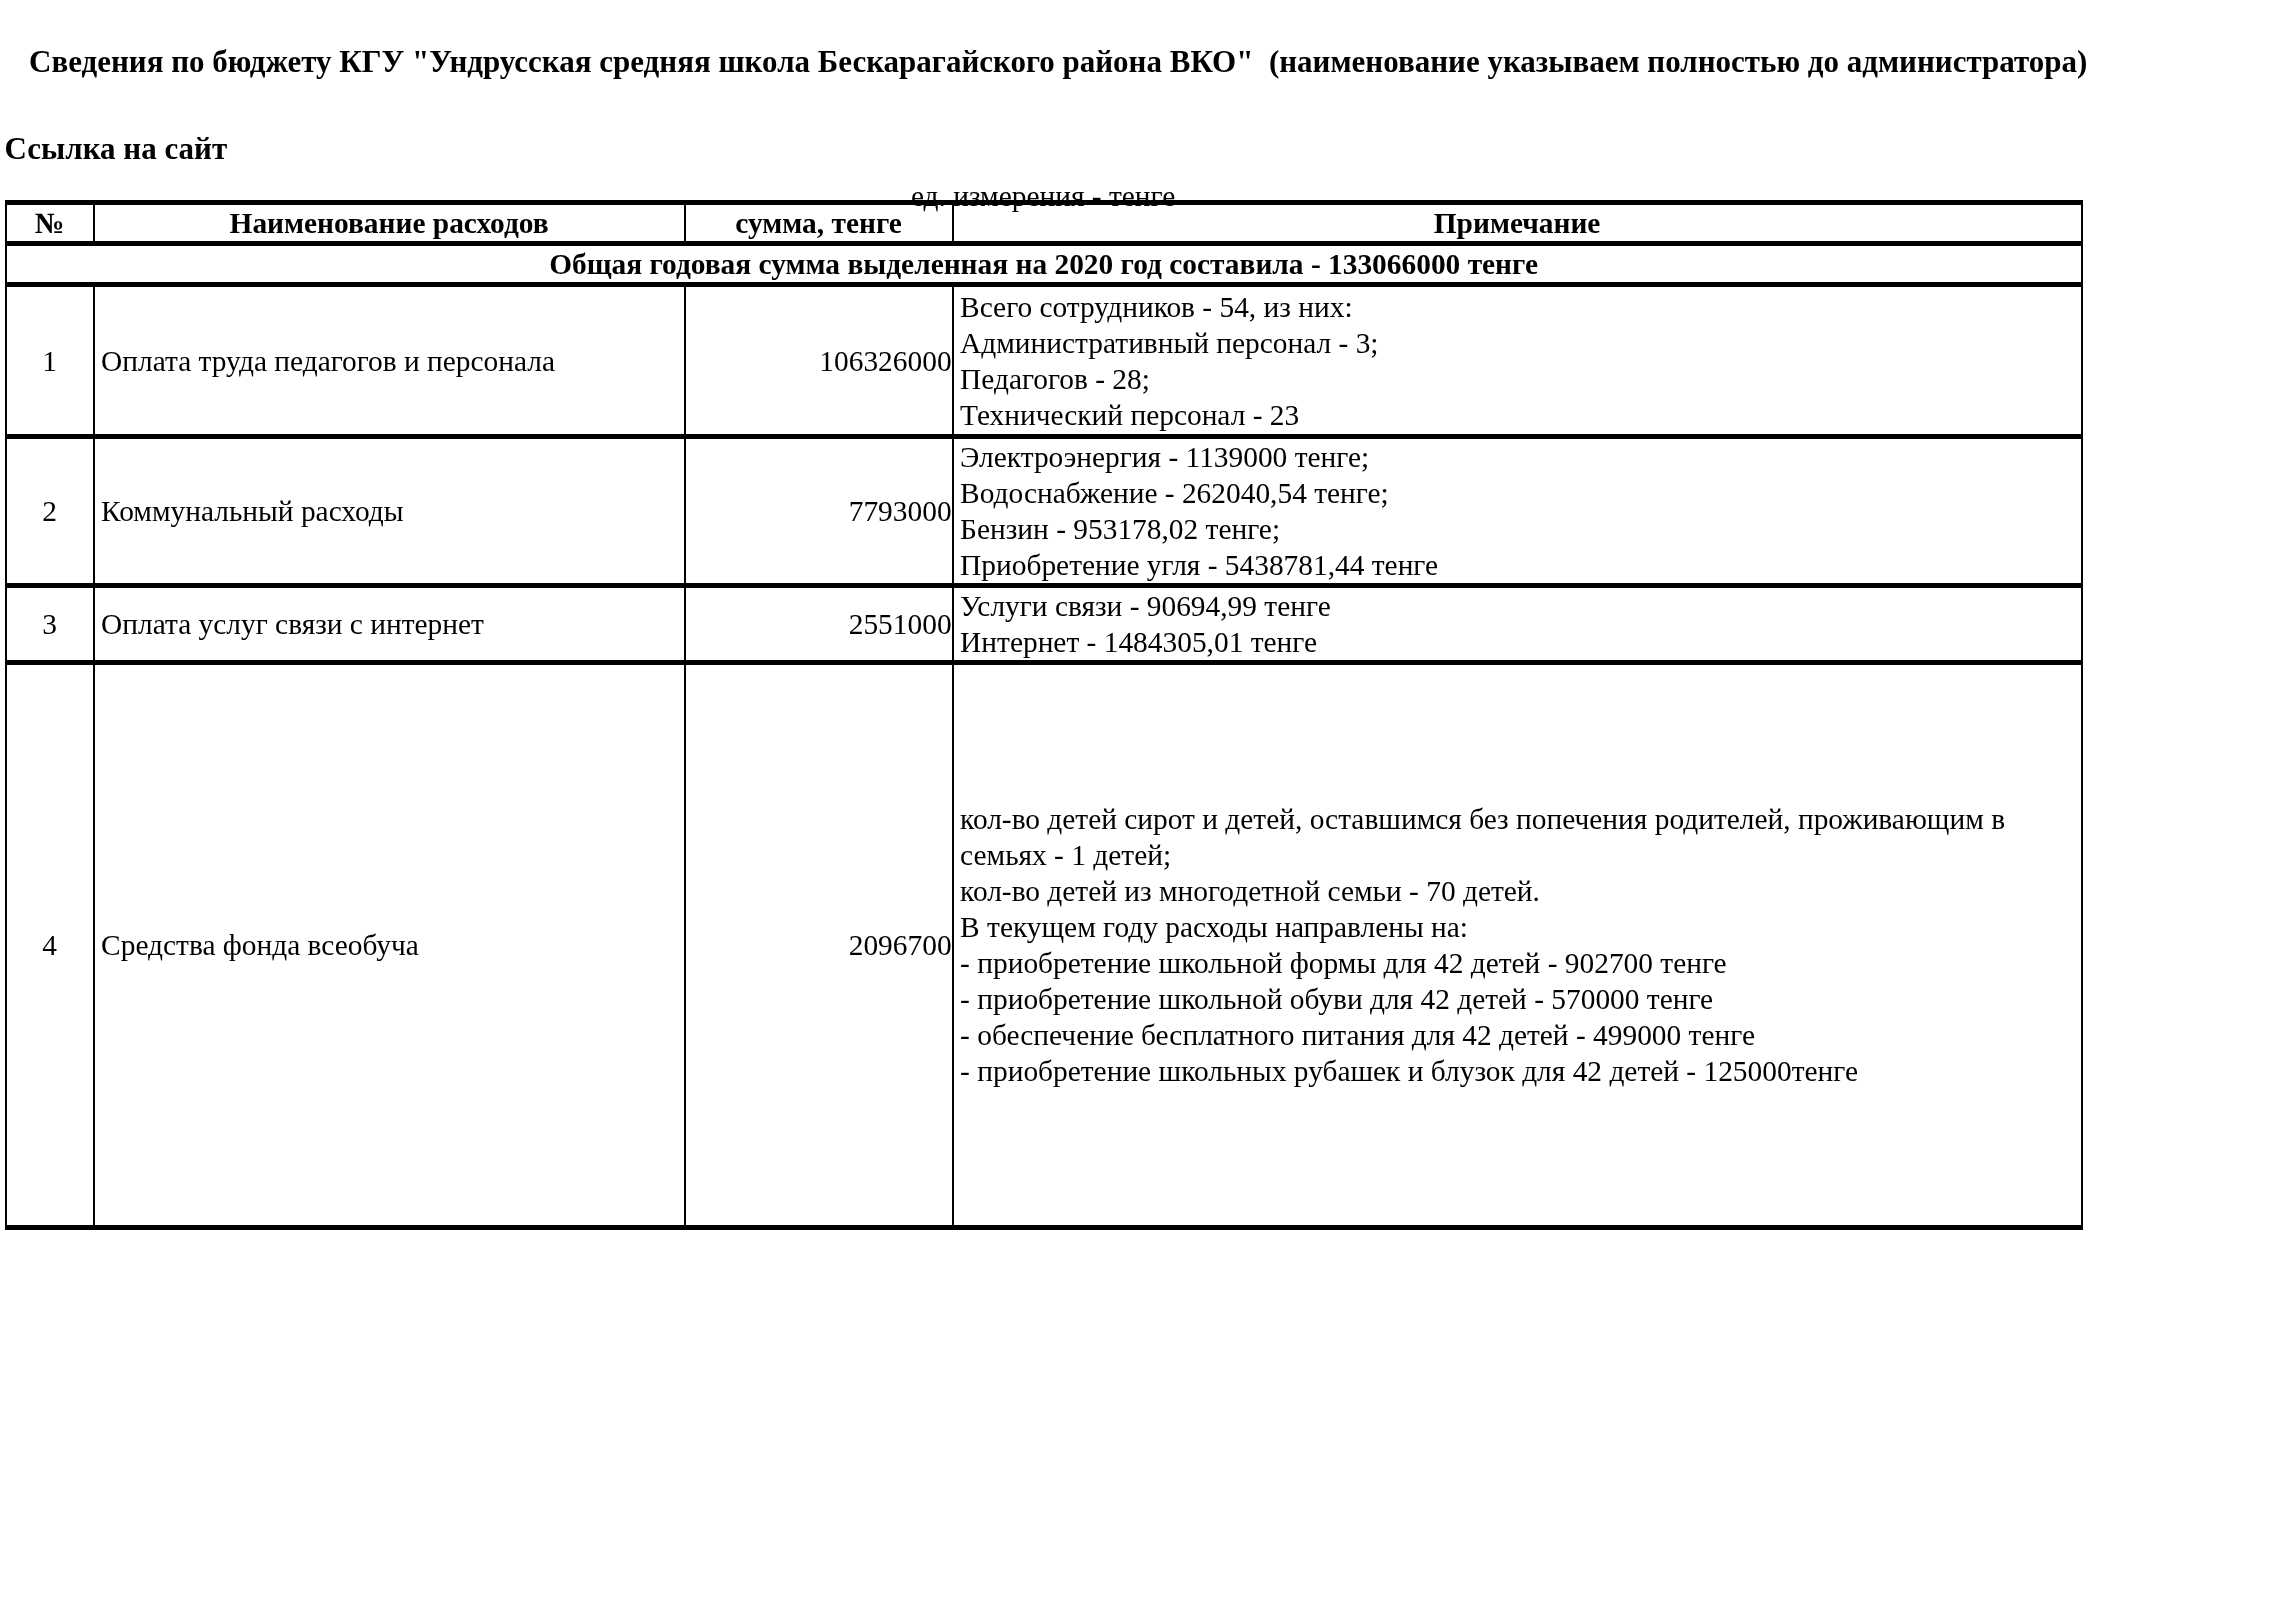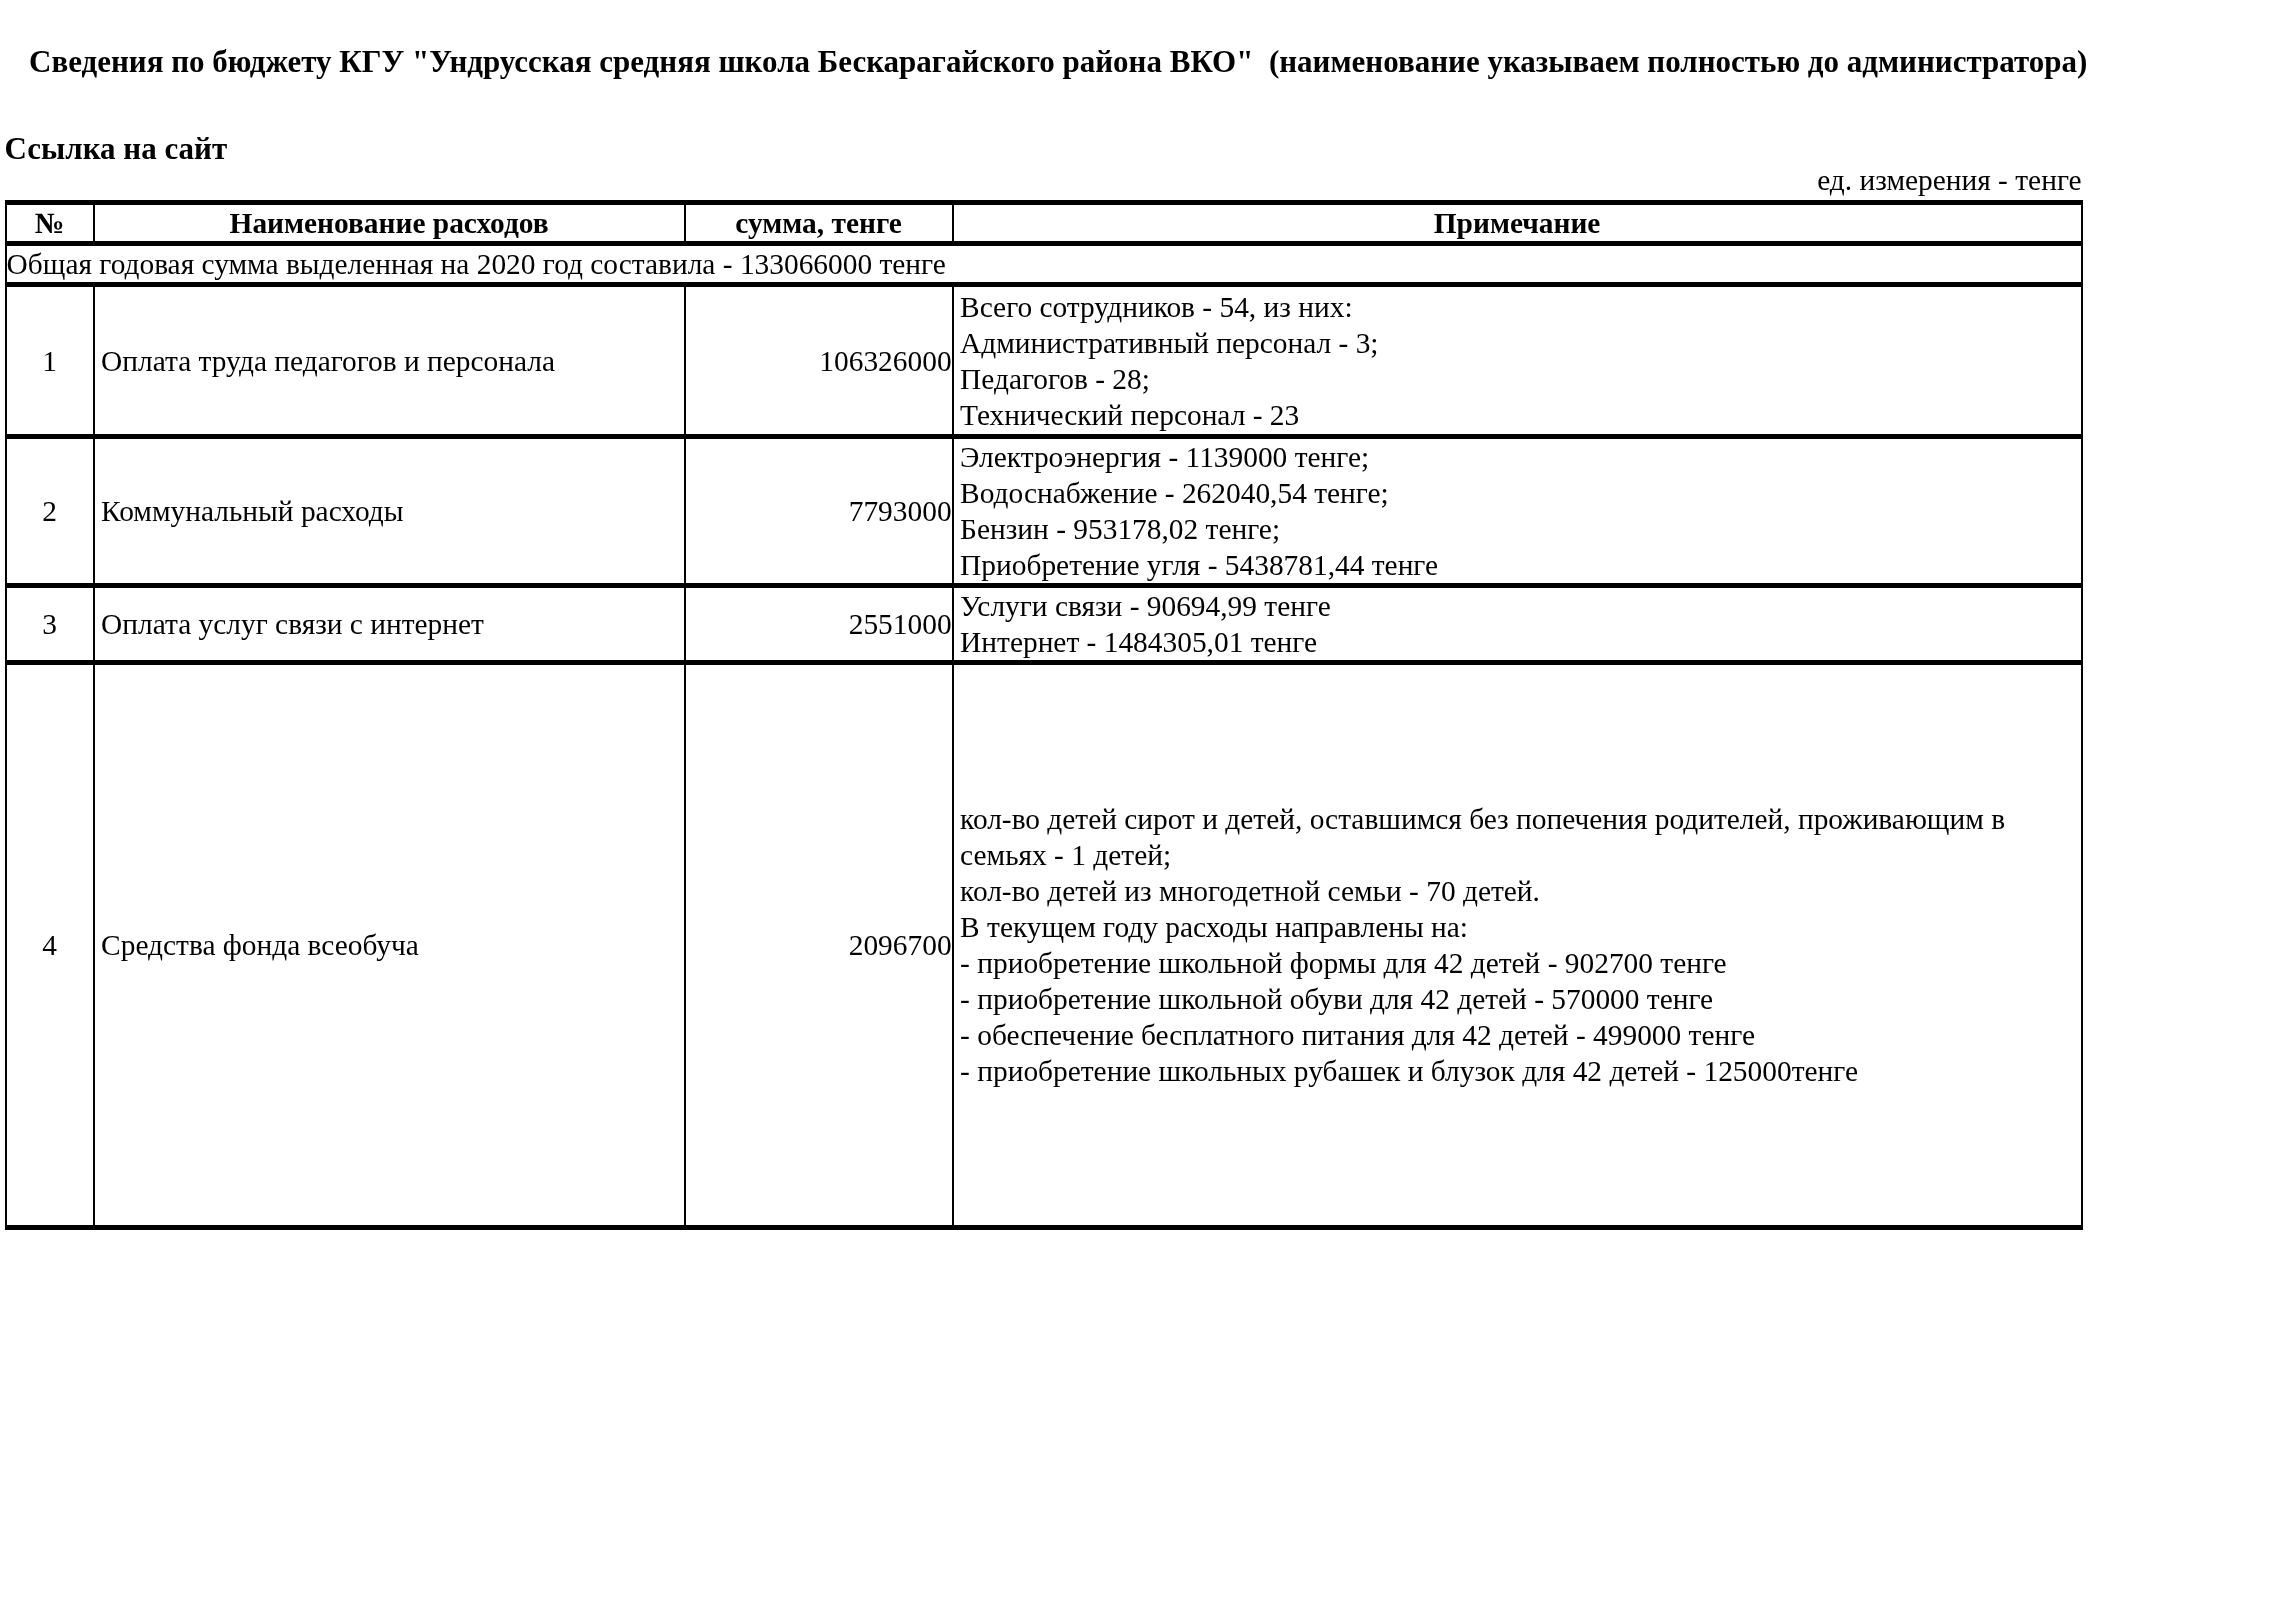--- a/index.html
+++ b/index.html
@@ -28,23 +28,23 @@
     left: 4.6px;
     top: 131px;
     width: 2077px;
     text-align: left;
     font-size: 31px;
     font-weight: bold;
   }
   .units-note {
     position: absolute;
     left: 4.6px;
-    top: 164px;
+    top: 180px;
     width: 2077px;
-    text-align: right;
+    text-align: center;
     font-size: 29.4px;
   }
   table.budget {
     position: absolute;
     left: 4.6px;
     top: 200px;
     width: 2077px;
     border-collapse: collapse;
     table-layout: fixed;
   }
@@ -55,21 +55,22 @@
     border-bottom: 5.2px solid #000;
     vertical-align: middle;
     font-size: 29.4px;
     line-height: 36px;
     overflow: hidden;
   }
   th.hdr { font-weight: bold; text-align: center; }
   tr.header-row { height: 39px; }
   tr.total-row { height: 39px; }
   td.total-cell {
-    font-weight: normal;
+    font-weight: bold;
+    text-align: center;
     font-size: 30px;
   }
   td.num-cell   { text-align: center; }
   td.name-cell  { text-align: left; padding-left: 6.5px; padding-right: 6.5px; }
   td.sum-cell   { text-align: right; }
   td.note-cell  { text-align: left; padding-left: 6.5px; padding-right: 18px; }
   .note-line { white-space: normal; }
 </style>
 </head>
 <body>

